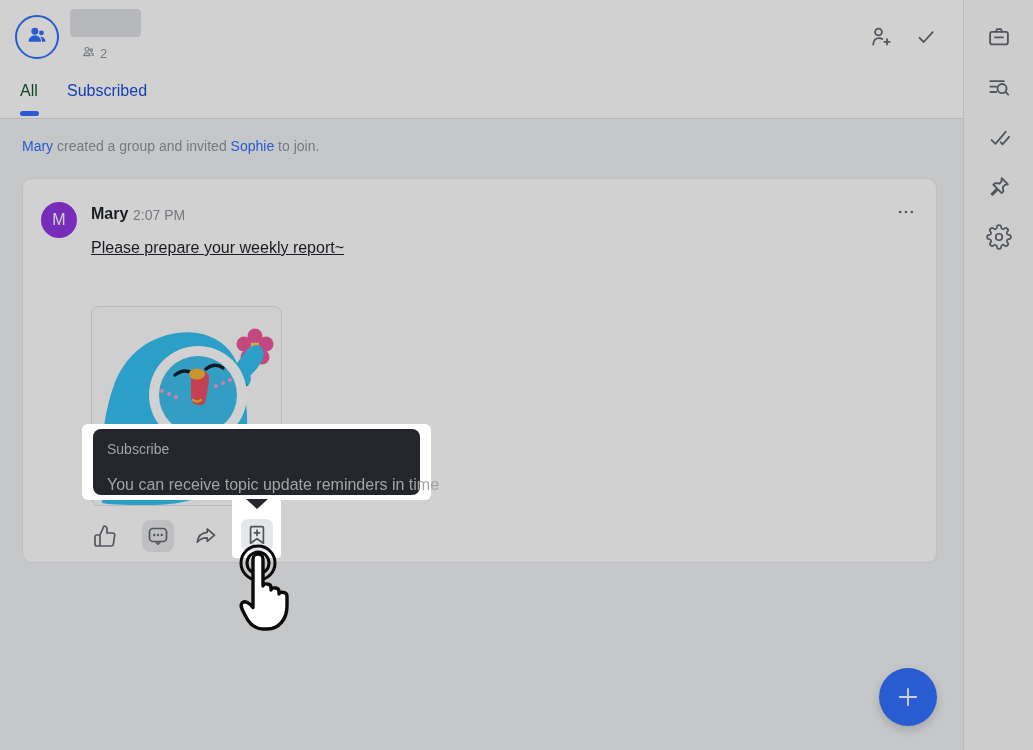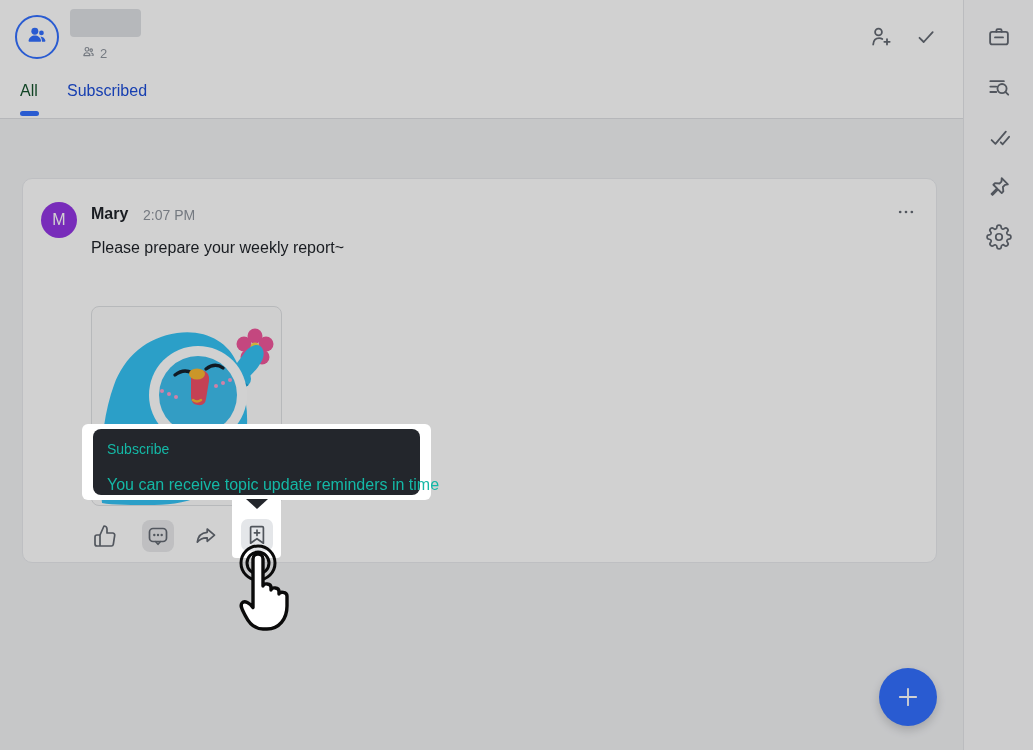--- a/index.html
+++ b/index.html
@@ -31,22 +31,22 @@
   .sysmsg { position:absolute; left:22px; top:19px; font-size:14px; color:#8f959e; }
   .sysmsg .lnk { color:#3370ff; }
 
   
   .card { position:absolute; left:22px; top:59px; width:915px; height:385px; background:#ffffff;
           border:1px solid #e8eaed; border-radius:10px; }
   .more { position:absolute; left:871px; top:21px; width:24px; height:24px; color:#646a73; cursor:pointer; display:flex; align-items:center; justify-content:center; }
   .msg-avatar { position:absolute; left:18px; top:23px; width:36px; height:36px; border-radius:50%;
                 background:#9336e3; color:#fff; font-size:16px; font-weight:500; display:flex; align-items:center; justify-content:center; }
   .msg-name { position:absolute; left:68px; top:26px; font-size:16px; font-weight:600; color:#1f2329; }
-  .msg-time { position:absolute; left:120px; top:28px; font-size:14px; color:#8f959e; }
-  .msg-text { position:absolute; left:68px; top:60px; font-size:16px; color:#1f2329; }
+  .msg-time { position:absolute; left:110px; top:28px; font-size:14px; color:#8f959e; }
+  .msg-text { position:absolute; left:68px; top:60px; font-size:16px; color:#1f2329;text-decoration:underline; }
   .sticker-frame { position:absolute; left:68px; top:127px; width:191px; height:200px;
                    border:1px solid #e0e2e5; border-radius:8px; overflow:hidden; background:#fdfdfd; }
 
   
   .act { position:absolute; width:32px; height:32px; border-radius:8px; display:flex; align-items:center; justify-content:center;
          color:#646a73; cursor:pointer; }
   .act svg { width:24px; height:24px; }
   .act.like { left:66px; top:341px; }
   .act.comment { left:119px; top:341px; background:#e9eaec; }
   .act.share { left:167px; top:341px; }
@@ -57,21 +57,21 @@
 
   
   .fab { position:absolute; left:879px; top:668px; width:58px; height:58px; border-radius:50%; background:#3370ff;
          display:flex; align-items:center; justify-content:center; color:#fff; cursor:pointer;
          box-shadow:0 4px 10px rgba(31,35,41,.2); }
 
   
   .scrim { position:absolute; inset:0; background:rgba(0,0,0,0.18); z-index:50; }
   .spot-tip { position:absolute; left:82px; top:424px; width:349px; height:76px; background:#ffffff; border-radius:6px; z-index:60; }
   .tooltip { position:absolute; left:11px; top:5px; width:327px; height:66px; background:#23262c; border-radius:8px;
-             color:#14b8a6; padding:10px 14px; }
+             color:#a3a3a3; padding:10px 14px; }
   .tooltip .t-title { font-size:14px; font-weight:500; line-height:20px; }
   .tooltip .t-desc { font-size:16px; line-height:20px; margin-top:16px; white-space:nowrap; }
   .tip-arrow { position:absolute; left:164px; top:75px; width:0; height:0; z-index:61;
                border-left:11px solid transparent; border-right:11px solid transparent; border-top:10px solid #23262c; }
   .spot-strip { position:absolute; left:232px; top:500px; width:49px; height:58px; background:#ffffff; z-index:59;
                 border-radius:0 0 4px 4px; }
   .subscribe-btn { position:absolute; left:241px; top:519px; width:32px; height:32px; border-radius:7px; background:#e4e6e9;
                    display:flex; align-items:center; justify-content:center; color:#50555c; cursor:pointer; z-index:62; }
   .subscribe-btn svg { width:24px; height:24px; }
   .tap-cursor { position:absolute; left:230px; top:542px; width:76px; height:96px; z-index:70; pointer-events:none; }
@@ -120,20 +120,23 @@
         </svg>
       </div>
 
       <div class="tab all">All</div>
       <div class="tab sub">Subscribed</div>
       <div class="tab-indicator"></div>
       <div class="hdr-divider"></div>
     </div>
 
     <div class="content">
+      <div class="sysmsg">
+        <span class="lnk">Mary</span><span> created a group and invited </span><span class="lnk">Sophie</span><span> to join.</span>
+      </div>
 
       <div class="card">
         <div class="more">
           <svg width="20" height="20" viewBox="0 0 24 24" fill="currentColor">
             <circle cx="5" cy="12" r="1.6"></circle>
               <circle cx="12" cy="12" r="1.6"></circle>
               <circle cx="19" cy="12" r="1.6"></circle>
           </svg>
         </div>
         <div class="msg-avatar">

